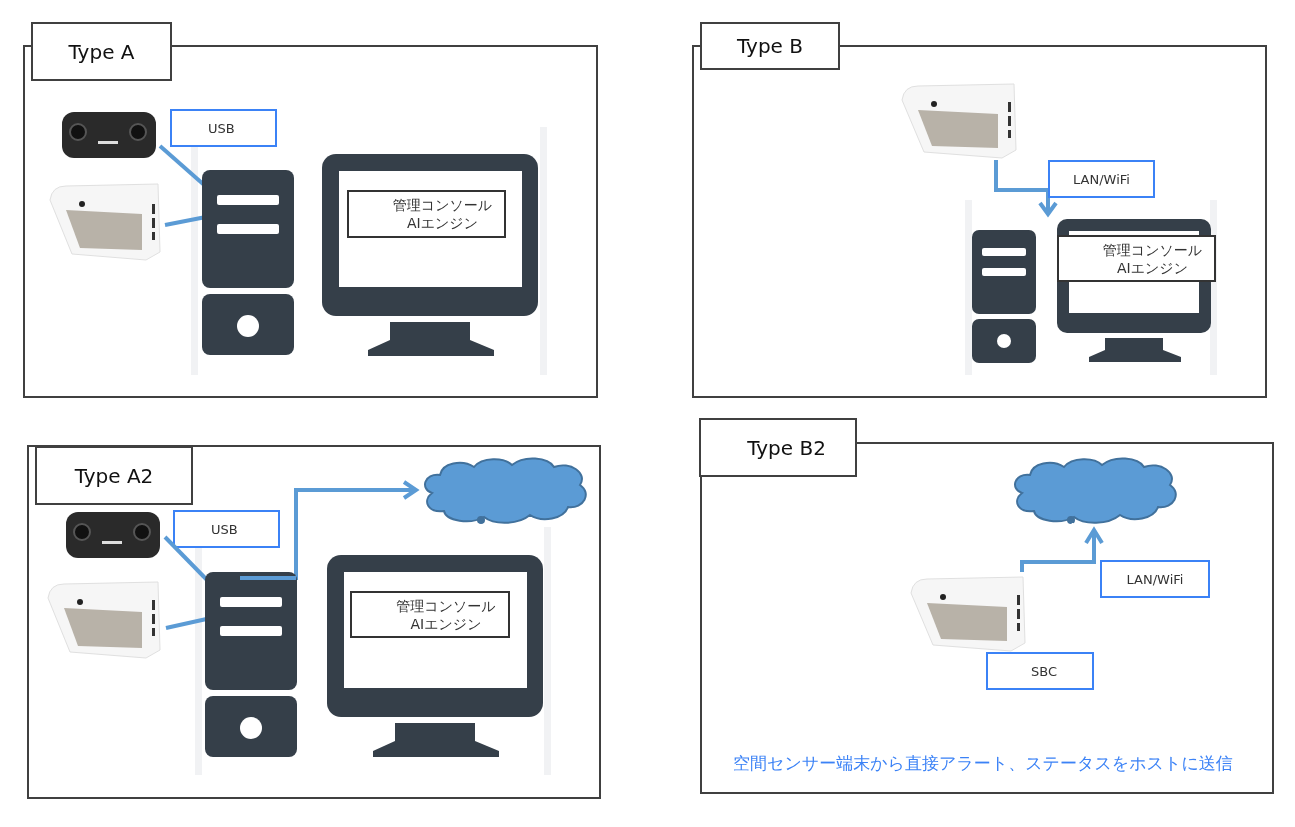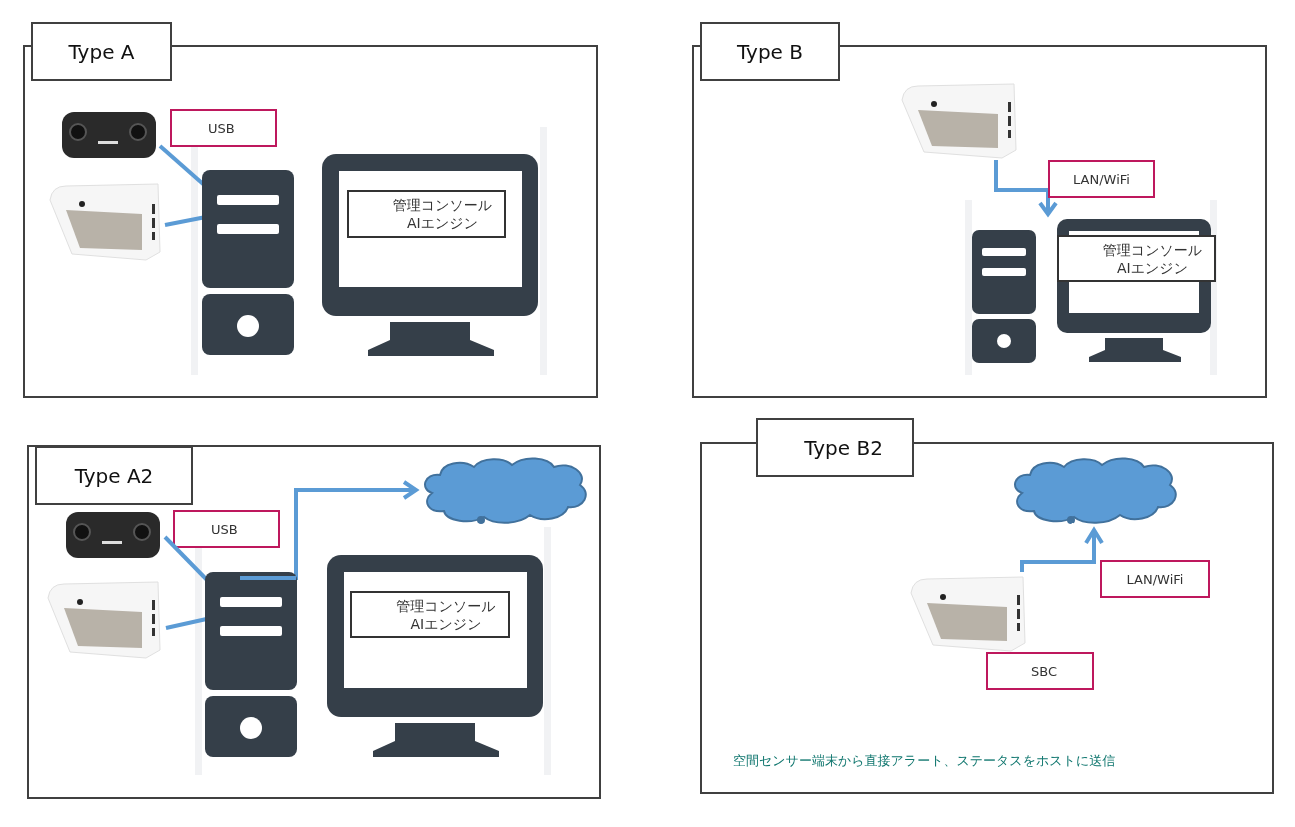--- a/index.html
+++ b/index.html
@@ -2,29 +2,29 @@
 <html><head>
 <meta charset="utf-8">
 <style>
   html, body { margin: 0; padding: 0; background: #ffffff; }
   body { width: 1295px; height: 827px; position: relative; overflow: hidden;
          font-family: "DejaVu Sans", sans-serif; }
   .panel { position: absolute; border: 2px solid #404040; box-sizing: border-box; background: #fff; }
   .title { position: absolute; border: 2px solid #404040; background: #fff; box-sizing: border-box;
            font-family: "DejaVu Sans", sans-serif; font-size: 20px; color: #111;
            display: flex; align-items: center; justify-content: center; }
-  .label { position: absolute; border: 2px solid #be185d; background: #fff; box-sizing: border-box;
+  .label { position: absolute; border: 2px solid #3b82f6; background: #fff; box-sizing: border-box;
            font-family: "DejaVu Sans", sans-serif; font-size: 13px; color: #333;
            display: flex; align-items: center; padding-left: 36px; }
   .label.center { justify-content: center; padding-left: 8px; }
   .console { position: absolute; border: 2px solid #333; background: #fff; box-sizing: border-box;
              font-family: "DejaVu Sans", sans-serif; font-size: 14px; color: #333; line-height: 18px;
              display: flex; flex-direction: column; align-items: center; justify-content: center; padding-left: 32px; }
   .glass { position: absolute; background: #f1f2f4; width: 7px; }
-  .note { position: absolute; font-family: "DejaVu Sans", sans-serif; font-size: 13px; color: #0f766e; }
+  .note { position: absolute; font-family: "DejaVu Sans", sans-serif; font-size: 17px; color: #3b82f6; }
   svg { position: absolute; overflow: visible; }
   .cloud-text { position: absolute; color: #fff; font-size: 21px; font-family: "DejaVu Sans", sans-serif; margin-top: 44px; }
 </style>
 </head>
 <body>
 
 <div class="panel" style="left:23px;top:45px;width:575px;height:353px;"></div>
 <div class="title" style="left:31px;top:22px;width:141px;height:59px;">Type A</div>
 
 <div class="glass" style="left:191px;top:127px;height:248px;"></div>
@@ -65,21 +65,21 @@
   <rect x="0" y="0" width="216" height="162" rx="14" fill="#353f49"></rect>
   <rect x="17" y="17" width="183" height="116" fill="#fff"></rect>
   <path d="M68 168 L148 168 L148 186 L172 196 L172 202 L46 202 L46 196 L68 186 Z" fill="#353f49"></path>
 </svg>
 <div class="console" style="left:347px;top:190px;width:159px;height:48px;">
   <span>管理コンソール</span>
   <span>AIエンジン</span>
 </div>
 
 <div class="panel" style="left:692px;top:45px;width:575px;height:353px;"></div>
-<div class="title" style="left:700px;top:22px;width:140px;height:59px;">Type B</div>
+<div class="title" style="left:700px;top:22px;width:140px;height:48px;">Type B</div>
 
 <svg style="left:898px;top:80px;" width="124" height="80">
   <path d="M4 20 Q6 6 20 6 L116 4 L118 70 L104 78 L26 72 Z" fill="#f6f6f6" stroke="#e0e0e0"></path>
   <path d="M20 30 L100 34 L100 68 L34 66 Z" fill="#b8b2a8"></path>
   <circle cx="36" cy="24" r="3" fill="#222"></circle>
   <rect x="110" y="22" width="3" height="10" fill="#333"></rect>
   <rect x="110" y="36" width="3" height="10" fill="#333"></rect>
   <rect x="110" y="50" width="3" height="8" fill="#333"></rect>
 </svg>
 
@@ -161,21 +161,21 @@
   <span>AIエンジン</span>
 </div>
 
 <svg style="left:418px;top:455px;" width="175" height="75">
   <path d="M14 38 C2 34 6 18 22 20 C24 8 44 4 56 12 C64 2 86 2 94 10 C106 0 130 2 136 12 C152 6 170 18 162 30 C174 38 166 54 150 52 C146 64 124 68 112 60 C100 70 76 70 66 62 C52 70 28 66 26 56 C10 58 4 46 14 38 Z" fill="#5b9bd5" stroke="#41719c" stroke-width="2"></path>
   <circle cx="63" cy="65" r="4" fill="#41719c"></circle>
 </svg>
 <div class="cloud-text" style="left:467px;top:476px;">Cloud</div>
 
 <div class="panel" style="left:700px;top:442px;width:574px;height:352px;"></div>
-<div class="title" style="left:756px;top:418px;width:158px;height:59px;padding-left:17px;">Type B2</div>
+<div class="title" style="left:699px;top:418px;width:158px;height:59px;padding-left:17px;">Type B2</div>
 
 <svg style="left:1008px;top:455px;" width="175" height="75">
   <path d="M14 38 C2 34 6 18 22 20 C24 8 44 4 56 12 C64 2 86 2 94 10 C106 0 130 2 136 12 C152 6 170 18 162 30 C174 38 166 54 150 52 C146 64 124 68 112 60 C100 70 76 70 66 62 C52 70 28 66 26 56 C10 58 4 46 14 38 Z" fill="#5b9bd5" stroke="#41719c" stroke-width="2"></path>
   <circle cx="63" cy="65" r="4" fill="#41719c"></circle>
 </svg>
 <div class="cloud-text" style="left:1055px;top:476px;">Cloud</div>
 
 <svg style="left:0;top:0;" width="1295" height="827">
   <polyline points="1022,572 1022,562 1094,562 1094,530" fill="none" stroke="#5b9bd5" stroke-width="4"></polyline>
   <polyline points="1086,543 1094,530 1102,543" fill="none" stroke="#5b9bd5" stroke-width="4"></polyline>

